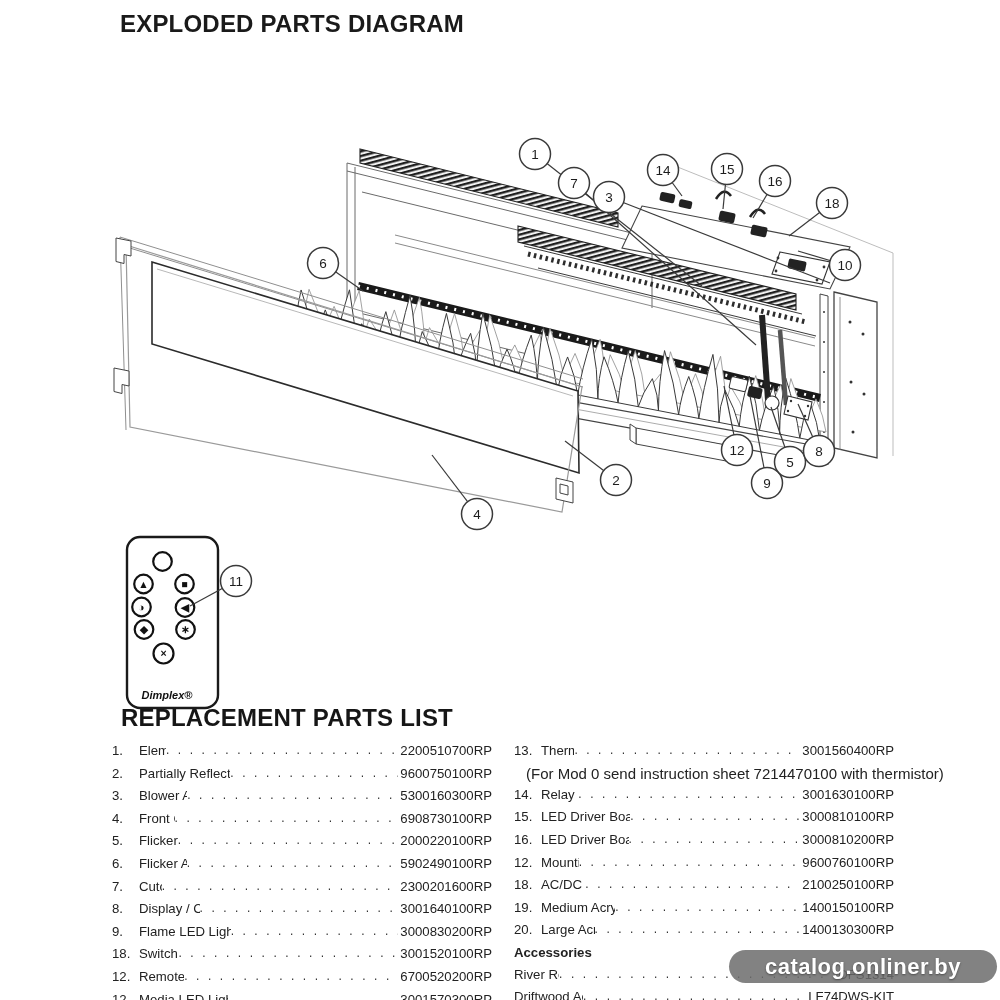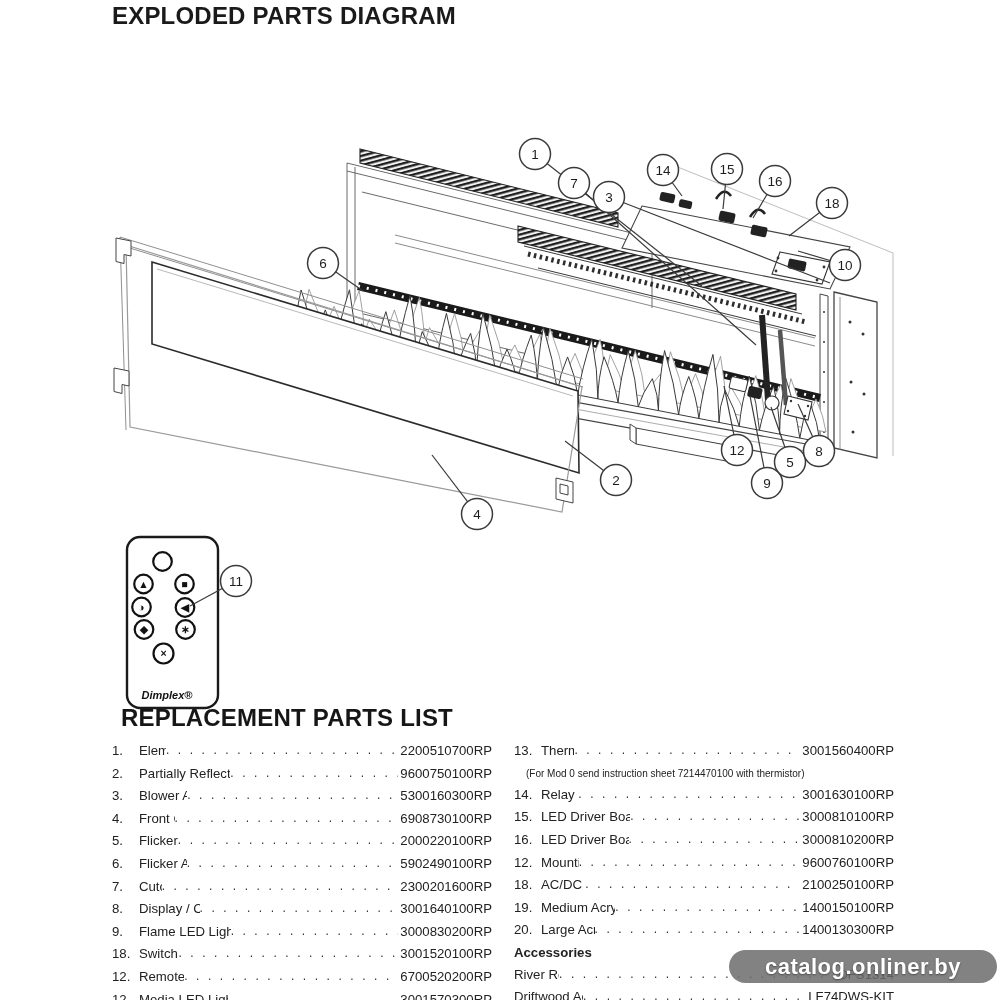--- a/index.html
+++ b/index.html
@@ -1,33 +1,33 @@
 <!DOCTYPE html>
 <html><head>
 <meta charset="utf-8">
 <style>
   html,body{margin:0;padding:0;background:#fff;}
   .page{position:relative;width:1000px;height:1000px;background:#fff;overflow:hidden;
         font-family:"Liberation Sans", sans-serif;color:#1d1d1d;}
-  h1.title{position:absolute;left:112px;top:2px;margin:0;font-size:24px;font-weight:800;
+  h1.title{position:absolute;left:112px;top:2px;margin:8px;font-size:24px;font-weight:800;
         letter-spacing:.2px;color:#1a1a1a;}
   svg#dg{position:absolute;left:0;top:0;}
   
   .parts{position:absolute;left:112px;top:704px;width:780px;}
   .parts h2{margin:0 0 8px 9px;font-size:24px;font-weight:800;color:#161616;letter-spacing:.2px;}
   .cols{display:flex;gap:22px;}
   .col{width:380px;}
   .row{display:flex;align-items:baseline;font-size:13.2px;line-height:21.6px;color:#222;}
   .row .num{flex:none;width:27px;}
   .row .nm{flex:0 1 auto;white-space:nowrap;overflow:hidden;padding-right:3px;}
   .row .dots{flex:1 1 auto;min-width:0;overflow:hidden;white-space:nowrap;
              letter-spacing:2.6px;font-size:12px;color:#2e2e2e;transform:translateY(-1px);}
   .row .dots::after{content:". . . . . . . . . . . . . . . . . . . . . . . . . . . . . . . . . . . . . . . .";}
   .row .pn{flex:none;white-space:nowrap;padding-left:2px;}
-  .row.noteline{font-size:10px;line-height:21.2px;white-space:nowrap;padding-left:12px;color:#222;}
+  .row.noteline{font-size:15px;line-height:21.2px;white-space:nowrap;padding-left:12px;color:#222;}
   .row.header{font-weight:bold;}
   
   .watermark{position:absolute;left:729px;top:950px;width:268px;height:33px;border-radius:17px;
              background:rgba(108,108,108,.85);display:flex;align-items:center;justify-content:center;
              z-index:5;}
   .watermark span{color:#fff;font-size:22px;font-weight:bold;letter-spacing:.5px;
              text-shadow:0 1px 2px rgba(40,40,40,.6);}
 </style>
 </head>
 <body>

